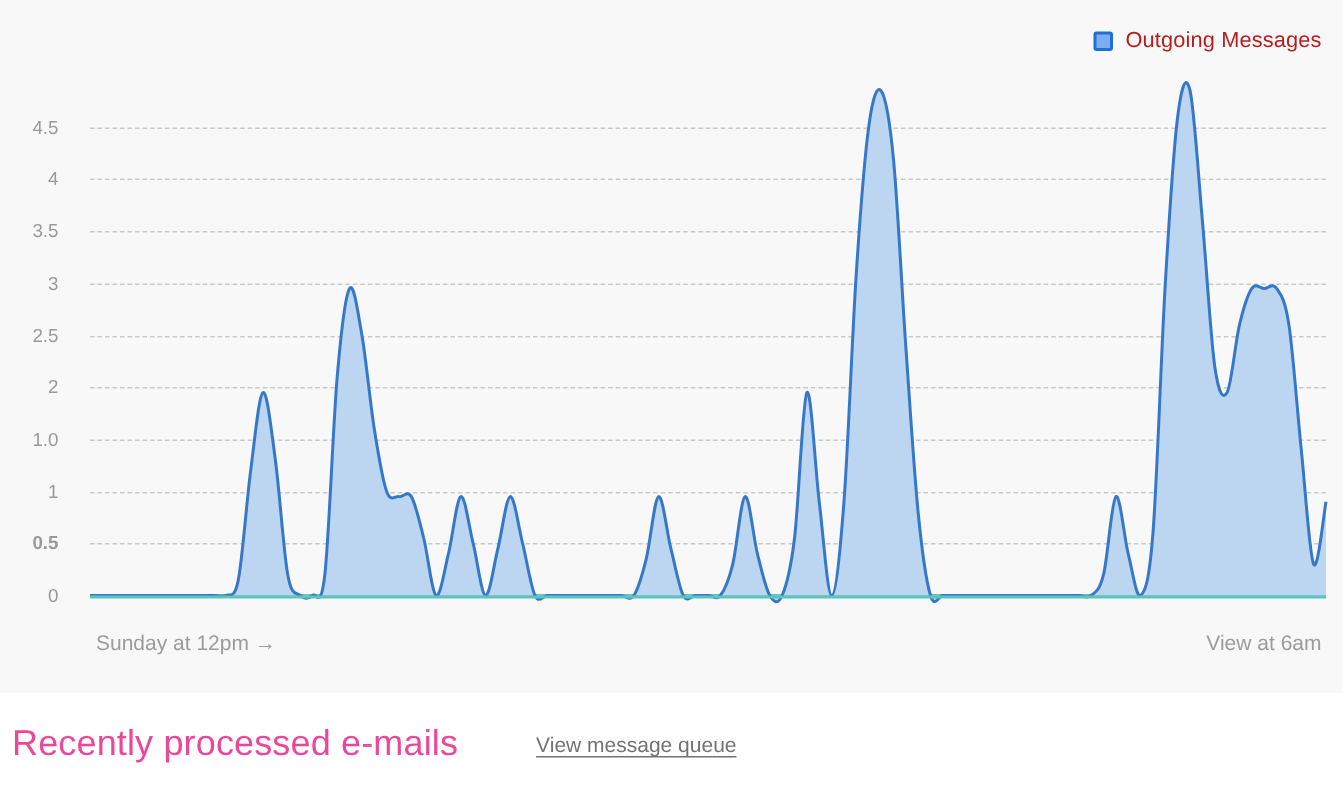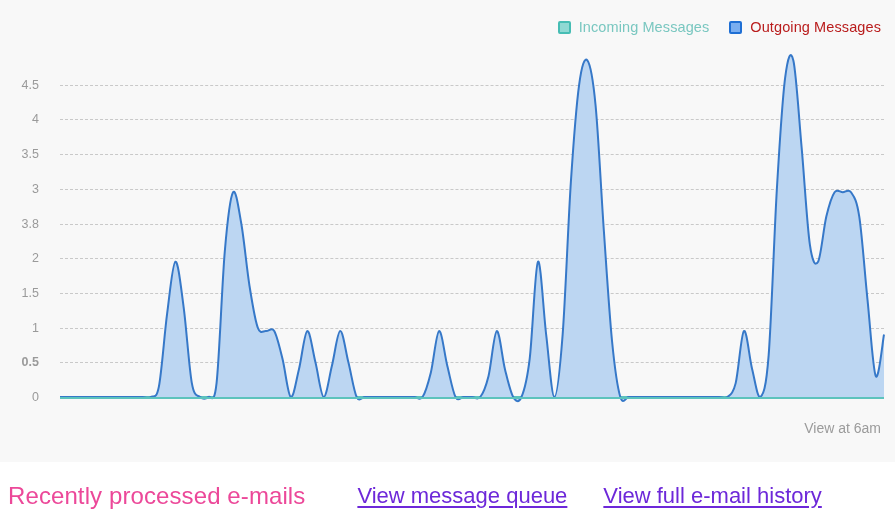--- a/index.html
+++ b/index.html
@@ -92,40 +92,36 @@
     font-weight: 400;
     margin-left: 8px;
     white-space: nowrap;
     letter-spacing: .1px;
   }
   .bottom-links {
     margin-left: 52px;
     display: flex; align-items: center; gap: 36px;
   }
   .bottom-link {
-    font-size: 22px;
-    color: #6d28d9;
+    font-size: 14px;
+    color: #737373;
     text-decoration: underline;
     text-underline-offset: 3px;
     white-space: nowrap;
     cursor: pointer;
   }
 </style>
 </head>
 <body>
 
 <div id="root">
 
   <div class="chart-panel">
 
     <div class="legend">
-      <div class="legend-item">
-        <span class="legend-swatch incoming"></span>
-        <span class="legend-label incoming">Incoming Messages</span>
-      </div>
       <div class="legend-item">
         <span class="legend-swatch outgoing"></span>
         <span class="legend-label outgoing">Outgoing Messages</span>
       </div>
     </div>
 
     <div class="plot" id="plot">
       <div id="gridlayer">
           <div class="gridline" style="top: 305.306px;"></div>
           <div class="gridline" style="top: 270.612px;"></div>
@@ -134,41 +130,41 @@
           <div class="gridline" style="top: 166.531px;"></div>
           <div class="gridline" style="top: 131.837px;"></div>
           <div class="gridline" style="top: 97.1429px;"></div>
           <div class="gridline" style="top: 62.449px;"></div>
           <div class="gridline" style="top: 27.7551px;"></div>
         </div>
       <div id="ticklayer">
           <div class="ytick" style="top: 340px;">0</div>
           <div class="ytick" style="top: 305.306px; font-weight: bold;">0.5</div>
           <div class="ytick" style="top: 270.612px;">1</div>
-          <div class="ytick" style="top: 235.918px;">1.5</div>
+          <div class="ytick" style="top: 235.918px;">1.0</div>
           <div class="ytick" style="top: 201.224px;">2</div>
-          <div class="ytick" style="top: 166.531px;">3.8</div>
+          <div class="ytick" style="top: 166.531px;">2.5</div>
           <div class="ytick" style="top: 131.837px;">3</div>
           <div class="ytick" style="top: 97.1429px; padding-left: 10px;">3.5</div>
           <div class="ytick" style="top: 62.449px;">4</div>
           <div class="ytick" style="top: 27.7551px;">4.5</div>
         </div>
       <svg class="series-svg" id="serieslayer" viewBox="0 0 824 341" preserveAspectRatio="none">
           <path d="M 0.00 340.00 C 1.37 340.00, 5.49 340.00, 8.24 340.00 C 10.99 340.00, 13.73 340.00, 16.48 340.00 C 19.23 340.00, 21.97 340.00, 24.72 340.00 C 27.47 340.00, 30.21 340.00, 32.96 340.00 C 35.71 340.00, 38.45 340.00, 41.20 340.00 C 43.95 340.00, 46.69 340.00, 49.44 340.00 C 52.19 340.00, 54.93 340.00, 57.68 340.00 C 60.43 340.00, 63.17 340.00, 65.92 340.00 C 68.67 340.00, 71.41 340.00, 74.16 340.00 C 76.91 340.00, 79.65 340.00, 82.40 340.00 C 85.15 340.00, 87.89 340.00, 90.64 340.00 C 93.39 340.00, 96.13 340.00, 98.88 340.00 C 101.63 340.00, 104.37 340.00, 107.12 340.00 C 109.87 340.00, 112.61 340.00, 115.36 340.00 C 118.11 340.00, 120.85 340.00, 123.60 340.00 C 126.35 340.00, 129.09 340.00, 131.84 340.00 C 134.59 340.00, 137.33 340.00, 140.08 340.00 C 142.83 340.00, 145.57 340.00, 148.32 340.00 C 151.07 340.00, 153.81 340.00, 156.56 340.00 C 159.31 340.00, 162.05 340.00, 164.80 340.00 C 167.55 340.00, 170.29 340.00, 173.04 340.00 C 175.79 340.00, 178.53 340.00, 181.28 340.00 C 184.03 340.00, 186.77 340.00, 189.52 340.00 C 192.27 340.00, 195.01 340.00, 197.76 340.00 C 200.51 340.00, 203.25 340.00, 206.00 340.00 C 208.75 340.00, 211.49 340.00, 214.24 340.00 C 216.99 340.00, 219.73 340.00, 222.48 340.00 C 225.23 340.00, 227.97 340.00, 230.72 340.00 C 233.47 340.00, 236.21 340.00, 238.96 340.00 C 241.71 340.00, 244.45 340.00, 247.20 340.00 C 249.95 340.00, 252.69 340.00, 255.44 340.00 C 258.19 340.00, 260.93 340.00, 263.68 340.00 C 266.43 340.00, 269.17 340.00, 271.92 340.00 C 274.67 340.00, 277.41 340.00, 280.16 340.00 C 282.91 340.00, 285.65 340.00, 288.40 340.00 C 291.15 340.00, 293.89 340.00, 296.64 340.00 C 299.39 340.00, 302.13 340.00, 304.88 340.00 C 307.63 340.00, 310.37 340.00, 313.12 340.00 C 315.87 340.00, 318.61 340.00, 321.36 340.00 C 324.11 340.00, 326.85 340.00, 329.60 340.00 C 332.35 340.00, 335.09 340.00, 337.84 340.00 C 340.59 340.00, 343.33 340.00, 346.08 340.00 C 348.83 340.00, 351.57 340.00, 354.32 340.00 C 357.07 340.00, 359.81 340.00, 362.56 340.00 C 365.31 340.00, 368.05 340.00, 370.80 340.00 C 373.55 340.00, 376.29 340.00, 379.04 340.00 C 381.79 340.00, 384.53 340.00, 387.28 340.00 C 390.03 340.00, 392.77 340.00, 395.52 340.00 C 398.27 340.00, 401.01 340.00, 403.76 340.00 C 406.51 340.00, 409.25 340.00, 412.00 340.00 C 414.75 340.00, 417.49 340.00, 420.24 340.00 C 422.99 340.00, 425.73 340.00, 428.48 340.00 C 431.23 340.00, 433.97 340.00, 436.72 340.00 C 439.47 340.00, 442.21 340.00, 444.96 340.00 C 447.71 340.00, 450.45 340.00, 453.20 340.00 C 455.95 340.00, 458.69 340.00, 461.44 340.00 C 464.19 340.00, 466.93 340.00, 469.68 340.00 C 472.43 340.00, 475.17 340.00, 477.92 340.00 C 480.67 340.00, 483.41 340.00, 486.16 340.00 C 488.91 340.00, 491.65 340.00, 494.40 340.00 C 497.15 340.00, 499.89 340.00, 502.64 340.00 C 505.39 340.00, 508.13 340.00, 510.88 340.00 C 513.63 340.00, 516.37 340.00, 519.12 340.00 C 521.87 340.00, 524.61 340.00, 527.36 340.00 C 530.11 340.00, 532.85 340.00, 535.60 340.00 C 538.35 340.00, 541.09 340.00, 543.84 340.00 C 546.59 340.00, 549.33 340.00, 552.08 340.00 C 554.83 340.00, 557.57 340.00, 560.32 340.00 C 563.07 340.00, 565.81 340.00, 568.56 340.00 C 571.31 340.00, 574.05 340.00, 576.80 340.00 C 579.55 340.00, 582.29 340.00, 585.04 340.00 C 587.79 340.00, 590.53 340.00, 593.28 340.00 C 596.03 340.00, 598.77 340.00, 601.52 340.00 C 604.27 340.00, 607.01 340.00, 609.76 340.00 C 612.51 340.00, 615.25 340.00, 618.00 340.00 C 620.75 340.00, 623.49 340.00, 626.24 340.00 C 628.99 340.00, 631.73 340.00, 634.48 340.00 C 637.23 340.00, 639.97 340.00, 642.72 340.00 C 645.47 340.00, 648.21 340.00, 650.96 340.00 C 653.71 340.00, 656.45 340.00, 659.20 340.00 C 661.95 340.00, 664.69 340.00, 667.44 340.00 C 670.19 340.00, 672.93 340.00, 675.68 340.00 C 678.43 340.00, 681.17 340.00, 683.92 340.00 C 686.67 340.00, 689.41 340.00, 692.16 340.00 C 694.91 340.00, 697.65 340.00, 700.40 340.00 C 703.15 340.00, 705.89 340.00, 708.64 340.00 C 711.39 340.00, 714.13 340.00, 716.88 340.00 C 719.63 340.00, 722.37 340.00, 725.12 340.00 C 727.87 340.00, 730.61 340.00, 733.36 340.00 C 736.11 340.00, 738.85 340.00, 741.60 340.00 C 744.35 340.00, 747.09 340.00, 749.84 340.00 C 752.59 340.00, 755.33 340.00, 758.08 340.00 C 760.83 340.00, 763.57 340.00, 766.32 340.00 C 769.07 340.00, 771.81 340.00, 774.56 340.00 C 777.31 340.00, 780.05 340.00, 782.80 340.00 C 785.55 340.00, 788.29 340.00, 791.04 340.00 C 793.79 340.00, 796.53 340.00, 799.28 340.00 C 802.03 340.00, 804.77 340.00, 807.52 340.00 C 810.27 340.00, 813.01 340.00, 815.76 340.00 C 818.51 340.00, 822.63 340.00, 824.00 340.00 L 824 340 L 0 340 Z" fill="#a8e0dc"></path>
           <path d="M 0.00 340.00 C 1.37 340.00, 5.49 340.00, 8.24 340.00 C 10.99 340.00, 13.73 340.00, 16.48 340.00 C 19.23 340.00, 21.97 340.00, 24.72 340.00 C 27.47 340.00, 30.21 340.00, 32.96 340.00 C 35.71 340.00, 38.45 340.00, 41.20 340.00 C 43.95 340.00, 46.69 340.00, 49.44 340.00 C 52.19 340.00, 54.93 340.00, 57.68 340.00 C 60.43 340.00, 63.17 340.00, 65.92 340.00 C 68.67 340.00, 71.41 340.00, 74.16 340.00 C 76.91 340.00, 79.65 340.00, 82.40 340.00 C 85.15 340.00, 87.89 340.00, 90.64 340.00 C 93.39 340.00, 96.13 340.00, 98.88 340.00 C 101.63 340.00, 104.37 340.00, 107.12 340.00 C 109.87 340.00, 112.61 340.00, 115.36 340.00 C 118.11 340.00, 120.85 340.00, 123.60 340.00 C 126.35 340.00, 129.09 340.00, 131.84 340.00 C 134.59 340.00, 137.33 340.00, 140.08 340.00 C 142.83 340.00, 145.57 340.00, 148.32 340.00 C 151.07 340.00, 153.81 340.00, 156.56 340.00 C 159.31 340.00, 162.05 340.00, 164.80 340.00 C 167.55 340.00, 170.29 340.00, 173.04 340.00 C 175.79 340.00, 178.53 340.00, 181.28 340.00 C 184.03 340.00, 186.77 340.00, 189.52 340.00 C 192.27 340.00, 195.01 340.00, 197.76 340.00 C 200.51 340.00, 203.25 340.00, 206.00 340.00 C 208.75 340.00, 211.49 340.00, 214.24 340.00 C 216.99 340.00, 219.73 340.00, 222.48 340.00 C 225.23 340.00, 227.97 340.00, 230.72 340.00 C 233.47 340.00, 236.21 340.00, 238.96 340.00 C 241.71 340.00, 244.45 340.00, 247.20 340.00 C 249.95 340.00, 252.69 340.00, 255.44 340.00 C 258.19 340.00, 260.93 340.00, 263.68 340.00 C 266.43 340.00, 269.17 340.00, 271.92 340.00 C 274.67 340.00, 277.41 340.00, 280.16 340.00 C 282.91 340.00, 285.65 340.00, 288.40 340.00 C 291.15 340.00, 293.89 340.00, 296.64 340.00 C 299.39 340.00, 302.13 340.00, 304.88 340.00 C 307.63 340.00, 310.37 340.00, 313.12 340.00 C 315.87 340.00, 318.61 340.00, 321.36 340.00 C 324.11 340.00, 326.85 340.00, 329.60 340.00 C 332.35 340.00, 335.09 340.00, 337.84 340.00 C 340.59 340.00, 343.33 340.00, 346.08 340.00 C 348.83 340.00, 351.57 340.00, 354.32 340.00 C 357.07 340.00, 359.81 340.00, 362.56 340.00 C 365.31 340.00, 368.05 340.00, 370.80 340.00 C 373.55 340.00, 376.29 340.00, 379.04 340.00 C 381.79 340.00, 384.53 340.00, 387.28 340.00 C 390.03 340.00, 392.77 340.00, 395.52 340.00 C 398.27 340.00, 401.01 340.00, 403.76 340.00 C 406.51 340.00, 409.25 340.00, 412.00 340.00 C 414.75 340.00, 417.49 340.00, 420.24 340.00 C 422.99 340.00, 425.73 340.00, 428.48 340.00 C 431.23 340.00, 433.97 340.00, 436.72 340.00 C 439.47 340.00, 442.21 340.00, 444.96 340.00 C 447.71 340.00, 450.45 340.00, 453.20 340.00 C 455.95 340.00, 458.69 340.00, 461.44 340.00 C 464.19 340.00, 466.93 340.00, 469.68 340.00 C 472.43 340.00, 475.17 340.00, 477.92 340.00 C 480.67 340.00, 483.41 340.00, 486.16 340.00 C 488.91 340.00, 491.65 340.00, 494.40 340.00 C 497.15 340.00, 499.89 340.00, 502.64 340.00 C 505.39 340.00, 508.13 340.00, 510.88 340.00 C 513.63 340.00, 516.37 340.00, 519.12 340.00 C 521.87 340.00, 524.61 340.00, 527.36 340.00 C 530.11 340.00, 532.85 340.00, 535.60 340.00 C 538.35 340.00, 541.09 340.00, 543.84 340.00 C 546.59 340.00, 549.33 340.00, 552.08 340.00 C 554.83 340.00, 557.57 340.00, 560.32 340.00 C 563.07 340.00, 565.81 340.00, 568.56 340.00 C 571.31 340.00, 574.05 340.00, 576.80 340.00 C 579.55 340.00, 582.29 340.00, 585.04 340.00 C 587.79 340.00, 590.53 340.00, 593.28 340.00 C 596.03 340.00, 598.77 340.00, 601.52 340.00 C 604.27 340.00, 607.01 340.00, 609.76 340.00 C 612.51 340.00, 615.25 340.00, 618.00 340.00 C 620.75 340.00, 623.49 340.00, 626.24 340.00 C 628.99 340.00, 631.73 340.00, 634.48 340.00 C 637.23 340.00, 639.97 340.00, 642.72 340.00 C 645.47 340.00, 648.21 340.00, 650.96 340.00 C 653.71 340.00, 656.45 340.00, 659.20 340.00 C 661.95 340.00, 664.69 340.00, 667.44 340.00 C 670.19 340.00, 672.93 340.00, 675.68 340.00 C 678.43 340.00, 681.17 340.00, 683.92 340.00 C 686.67 340.00, 689.41 340.00, 692.16 340.00 C 694.91 340.00, 697.65 340.00, 700.40 340.00 C 703.15 340.00, 705.89 340.00, 708.64 340.00 C 711.39 340.00, 714.13 340.00, 716.88 340.00 C 719.63 340.00, 722.37 340.00, 725.12 340.00 C 727.87 340.00, 730.61 340.00, 733.36 340.00 C 736.11 340.00, 738.85 340.00, 741.60 340.00 C 744.35 340.00, 747.09 340.00, 749.84 340.00 C 752.59 340.00, 755.33 340.00, 758.08 340.00 C 760.83 340.00, 763.57 340.00, 766.32 340.00 C 769.07 340.00, 771.81 340.00, 774.56 340.00 C 777.31 340.00, 780.05 340.00, 782.80 340.00 C 785.55 340.00, 788.29 340.00, 791.04 340.00 C 793.79 340.00, 796.53 340.00, 799.28 340.00 C 802.03 340.00, 804.77 340.00, 807.52 340.00 C 810.27 340.00, 813.01 340.00, 815.76 340.00 C 818.51 340.00, 822.63 340.00, 824.00 340.00" fill="none" stroke="#5cc3bd" stroke-width="2" stroke-linejoin="round"></path>
           <path d="M 0.00 340.00 C 1.37 340.00, 5.49 340.00, 8.24 340.00 C 10.99 340.00, 13.73 340.00, 16.48 340.00 C 19.23 340.00, 21.97 340.00, 24.72 340.00 C 27.47 340.00, 30.21 340.00, 32.96 340.00 C 35.71 340.00, 38.45 340.00, 41.20 340.00 C 43.95 340.00, 46.69 340.00, 49.44 340.00 C 52.19 340.00, 54.93 340.00, 57.68 340.00 C 60.43 340.00, 63.17 340.00, 65.92 340.00 C 68.67 340.00, 71.41 340.00, 74.16 340.00 C 76.91 340.00, 79.65 340.00, 82.40 340.00 C 85.15 340.00, 87.89 341.73, 90.64 340.00 C 93.39 338.27, 96.13 343.47, 98.88 329.59 C 101.63 315.71, 104.37 277.55, 107.12 256.73 C 109.87 235.92, 112.61 205.85, 115.36 204.69 C 118.11 203.54, 120.85 229.56, 123.60 249.80 C 126.35 270.03, 129.09 311.09, 131.84 326.12 C 134.59 341.16, 137.33 337.69, 140.08 340.00 C 142.83 342.31, 145.57 342.31, 148.32 340.00 C 151.07 337.69, 153.81 350.41, 156.56 326.12 C 159.31 301.84, 162.05 226.09, 164.80 194.29 C 167.55 162.48, 170.29 139.93, 173.04 135.31 C 175.79 130.68, 178.53 150.92, 181.28 166.53 C 184.03 182.14, 186.77 211.63, 189.52 228.98 C 192.27 246.33, 195.01 263.10, 197.76 270.61 C 200.51 278.13, 203.25 273.50, 206.00 274.08 C 208.75 274.66, 211.49 269.46, 214.24 274.08 C 216.99 278.71, 219.73 290.85, 222.48 301.84 C 225.23 312.82, 227.97 338.27, 230.72 340.00 C 233.47 341.73, 236.21 323.23, 238.96 312.24 C 241.71 301.26, 244.45 275.24, 247.20 274.08 C 249.95 272.93, 252.69 294.32, 255.44 305.31 C 258.19 316.29, 260.93 339.42, 263.68 340.00 C 266.43 340.58, 269.17 319.76, 271.92 308.78 C 274.67 297.79, 277.41 274.66, 280.16 274.08 C 282.91 273.50, 285.65 294.32, 288.40 305.31 C 291.15 316.29, 293.89 334.22, 296.64 340.00 C 299.39 345.78, 302.13 340.00, 304.88 340.00 C 307.63 340.00, 310.37 340.00, 313.12 340.00 C 315.87 340.00, 318.61 340.00, 321.36 340.00 C 324.11 340.00, 326.85 340.00, 329.60 340.00 C 332.35 340.00, 335.09 340.00, 337.84 340.00 C 340.59 340.00, 343.33 340.00, 346.08 340.00 C 348.83 340.00, 351.57 340.00, 354.32 340.00 C 357.07 340.00, 359.81 344.05, 362.56 340.00 C 365.31 335.95, 368.05 326.70, 370.80 315.71 C 373.55 304.73, 376.29 275.24, 379.04 274.08 C 381.79 272.93, 384.53 297.79, 387.28 308.78 C 390.03 319.76, 392.77 334.80, 395.52 340.00 C 398.27 345.20, 401.01 340.00, 403.76 340.00 C 406.51 340.00, 409.25 340.00, 412.00 340.00 C 414.75 340.00, 417.49 343.47, 420.24 340.00 C 422.99 336.53, 425.73 330.17, 428.48 319.18 C 431.23 308.20, 433.97 275.24, 436.72 274.08 C 439.47 272.93, 442.21 301.26, 444.96 312.24 C 447.71 323.23, 450.45 335.37, 453.20 340.00 C 455.95 344.63, 458.69 346.36, 461.44 340.00 C 464.19 333.64, 466.93 324.39, 469.68 301.84 C 472.43 279.29, 475.17 208.74, 477.92 204.69 C 480.67 200.65, 483.41 255.00, 486.16 277.55 C 488.91 300.10, 491.65 340.00, 494.40 340.00 C 497.15 340.00, 499.89 313.40, 502.64 277.55 C 505.39 241.70, 508.13 166.53, 510.88 124.90 C 513.63 83.27, 516.37 47.99, 519.12 27.76 C 521.87 7.52, 524.61 0.00, 527.36 3.47 C 530.11 6.94, 532.85 20.24, 535.60 48.57 C 538.35 76.90, 541.09 134.15, 543.84 173.47 C 546.59 212.79, 549.33 256.73, 552.08 284.49 C 554.83 312.24, 557.57 330.75, 560.32 340.00 C 563.07 349.25, 565.81 340.00, 568.56 340.00 C 571.31 340.00, 574.05 340.00, 576.80 340.00 C 579.55 340.00, 582.29 340.00, 585.04 340.00 C 587.79 340.00, 590.53 340.00, 593.28 340.00 C 596.03 340.00, 598.77 340.00, 601.52 340.00 C 604.27 340.00, 607.01 340.00, 609.76 340.00 C 612.51 340.00, 615.25 340.00, 618.00 340.00 C 620.75 340.00, 623.49 340.00, 626.24 340.00 C 628.99 340.00, 631.73 340.00, 634.48 340.00 C 637.23 340.00, 639.97 340.00, 642.72 340.00 C 645.47 340.00, 648.21 340.00, 650.96 340.00 C 653.71 340.00, 656.45 340.00, 659.20 340.00 C 661.95 340.00, 664.69 342.31, 667.44 340.00 C 670.19 337.69, 672.93 337.11, 675.68 326.12 C 678.43 315.14, 681.17 276.39, 683.92 274.08 C 686.67 271.77, 689.41 301.26, 692.16 312.24 C 694.91 323.23, 697.65 342.31, 700.40 340.00 C 703.15 337.69, 705.89 333.06, 708.64 298.37 C 711.39 263.67, 714.13 178.10, 716.88 131.84 C 719.63 85.58, 722.37 42.21, 725.12 20.82 C 727.87 -0.58, 730.61 -8.10, 733.36 3.47 C 736.11 15.03, 738.85 59.56, 741.60 90.20 C 744.35 120.85, 747.09 168.27, 749.84 187.35 C 752.59 206.43, 755.33 209.32, 758.08 204.69 C 760.83 200.07, 763.57 171.16, 766.32 159.59 C 769.07 148.03, 771.81 139.35, 774.56 135.31 C 777.31 131.26, 780.05 135.31, 782.80 135.31 C 785.55 135.31, 788.29 131.26, 791.04 135.31 C 793.79 139.35, 796.53 141.67, 799.28 159.59 C 802.03 177.52, 804.77 216.26, 807.52 242.86 C 810.27 269.46, 813.01 313.40, 815.76 319.18 C 818.51 324.97, 822.63 284.49, 824.00 277.55 L 824 340 L 0 340 Z" fill="#bcd6f2"></path>
           <path d="M 0.00 340.00 C 1.37 340.00, 5.49 340.00, 8.24 340.00 C 10.99 340.00, 13.73 340.00, 16.48 340.00 C 19.23 340.00, 21.97 340.00, 24.72 340.00 C 27.47 340.00, 30.21 340.00, 32.96 340.00 C 35.71 340.00, 38.45 340.00, 41.20 340.00 C 43.95 340.00, 46.69 340.00, 49.44 340.00 C 52.19 340.00, 54.93 340.00, 57.68 340.00 C 60.43 340.00, 63.17 340.00, 65.92 340.00 C 68.67 340.00, 71.41 340.00, 74.16 340.00 C 76.91 340.00, 79.65 340.00, 82.40 340.00 C 85.15 340.00, 87.89 341.73, 90.64 340.00 C 93.39 338.27, 96.13 343.47, 98.88 329.59 C 101.63 315.71, 104.37 277.55, 107.12 256.73 C 109.87 235.92, 112.61 205.85, 115.36 204.69 C 118.11 203.54, 120.85 229.56, 123.60 249.80 C 126.35 270.03, 129.09 311.09, 131.84 326.12 C 134.59 341.16, 137.33 337.69, 140.08 340.00 C 142.83 342.31, 145.57 342.31, 148.32 340.00 C 151.07 337.69, 153.81 350.41, 156.56 326.12 C 159.31 301.84, 162.05 226.09, 164.80 194.29 C 167.55 162.48, 170.29 139.93, 173.04 135.31 C 175.79 130.68, 178.53 150.92, 181.28 166.53 C 184.03 182.14, 186.77 211.63, 189.52 228.98 C 192.27 246.33, 195.01 263.10, 197.76 270.61 C 200.51 278.13, 203.25 273.50, 206.00 274.08 C 208.75 274.66, 211.49 269.46, 214.24 274.08 C 216.99 278.71, 219.73 290.85, 222.48 301.84 C 225.23 312.82, 227.97 338.27, 230.72 340.00 C 233.47 341.73, 236.21 323.23, 238.96 312.24 C 241.71 301.26, 244.45 275.24, 247.20 274.08 C 249.95 272.93, 252.69 294.32, 255.44 305.31 C 258.19 316.29, 260.93 339.42, 263.68 340.00 C 266.43 340.58, 269.17 319.76, 271.92 308.78 C 274.67 297.79, 277.41 274.66, 280.16 274.08 C 282.91 273.50, 285.65 294.32, 288.40 305.31 C 291.15 316.29, 293.89 334.22, 296.64 340.00 C 299.39 345.78, 302.13 340.00, 304.88 340.00 C 307.63 340.00, 310.37 340.00, 313.12 340.00 C 315.87 340.00, 318.61 340.00, 321.36 340.00 C 324.11 340.00, 326.85 340.00, 329.60 340.00 C 332.35 340.00, 335.09 340.00, 337.84 340.00 C 340.59 340.00, 343.33 340.00, 346.08 340.00 C 348.83 340.00, 351.57 340.00, 354.32 340.00 C 357.07 340.00, 359.81 344.05, 362.56 340.00 C 365.31 335.95, 368.05 326.70, 370.80 315.71 C 373.55 304.73, 376.29 275.24, 379.04 274.08 C 381.79 272.93, 384.53 297.79, 387.28 308.78 C 390.03 319.76, 392.77 334.80, 395.52 340.00 C 398.27 345.20, 401.01 340.00, 403.76 340.00 C 406.51 340.00, 409.25 340.00, 412.00 340.00 C 414.75 340.00, 417.49 343.47, 420.24 340.00 C 422.99 336.53, 425.73 330.17, 428.48 319.18 C 431.23 308.20, 433.97 275.24, 436.72 274.08 C 439.47 272.93, 442.21 301.26, 444.96 312.24 C 447.71 323.23, 450.45 335.37, 453.20 340.00 C 455.95 344.63, 458.69 346.36, 461.44 340.00 C 464.19 333.64, 466.93 324.39, 469.68 301.84 C 472.43 279.29, 475.17 208.74, 477.92 204.69 C 480.67 200.65, 483.41 255.00, 486.16 277.55 C 488.91 300.10, 491.65 340.00, 494.40 340.00 C 497.15 340.00, 499.89 313.40, 502.64 277.55 C 505.39 241.70, 508.13 166.53, 510.88 124.90 C 513.63 83.27, 516.37 47.99, 519.12 27.76 C 521.87 7.52, 524.61 0.00, 527.36 3.47 C 530.11 6.94, 532.85 20.24, 535.60 48.57 C 538.35 76.90, 541.09 134.15, 543.84 173.47 C 546.59 212.79, 549.33 256.73, 552.08 284.49 C 554.83 312.24, 557.57 330.75, 560.32 340.00 C 563.07 349.25, 565.81 340.00, 568.56 340.00 C 571.31 340.00, 574.05 340.00, 576.80 340.00 C 579.55 340.00, 582.29 340.00, 585.04 340.00 C 587.79 340.00, 590.53 340.00, 593.28 340.00 C 596.03 340.00, 598.77 340.00, 601.52 340.00 C 604.27 340.00, 607.01 340.00, 609.76 340.00 C 612.51 340.00, 615.25 340.00, 618.00 340.00 C 620.75 340.00, 623.49 340.00, 626.24 340.00 C 628.99 340.00, 631.73 340.00, 634.48 340.00 C 637.23 340.00, 639.97 340.00, 642.72 340.00 C 645.47 340.00, 648.21 340.00, 650.96 340.00 C 653.71 340.00, 656.45 340.00, 659.20 340.00 C 661.95 340.00, 664.69 342.31, 667.44 340.00 C 670.19 337.69, 672.93 337.11, 675.68 326.12 C 678.43 315.14, 681.17 276.39, 683.92 274.08 C 686.67 271.77, 689.41 301.26, 692.16 312.24 C 694.91 323.23, 697.65 342.31, 700.40 340.00 C 703.15 337.69, 705.89 333.06, 708.64 298.37 C 711.39 263.67, 714.13 178.10, 716.88 131.84 C 719.63 85.58, 722.37 42.21, 725.12 20.82 C 727.87 -0.58, 730.61 -8.10, 733.36 3.47 C 736.11 15.03, 738.85 59.56, 741.60 90.20 C 744.35 120.85, 747.09 168.27, 749.84 187.35 C 752.59 206.43, 755.33 209.32, 758.08 204.69 C 760.83 200.07, 763.57 171.16, 766.32 159.59 C 769.07 148.03, 771.81 139.35, 774.56 135.31 C 777.31 131.26, 780.05 135.31, 782.80 135.31 C 785.55 135.31, 788.29 131.26, 791.04 135.31 C 793.79 139.35, 796.53 141.67, 799.28 159.59 C 802.03 177.52, 804.77 216.26, 807.52 242.86 C 810.27 269.46, 813.01 313.40, 815.76 319.18 C 818.51 324.97, 822.63 284.49, 824.00 277.55" fill="none" stroke="#3678c8" stroke-width="2" stroke-linejoin="round"></path>
         </svg>
       <div class="baseline-axis"></div>
     </div>
 
+    <div class="x-label left">Sunday at 12pm →</div>
     <div class="x-label right">View at 6am</div>
   </div>
 
   <div class="bottom-bar">
     <div class="section-title">Recently processed e-mails</div>
     <div class="bottom-links">
       <a class="bottom-link">View message queue</a>
-      <a class="bottom-link">View full e-mail history</a>
     </div>
   </div>
 
 </div>
 
 </body></html>

